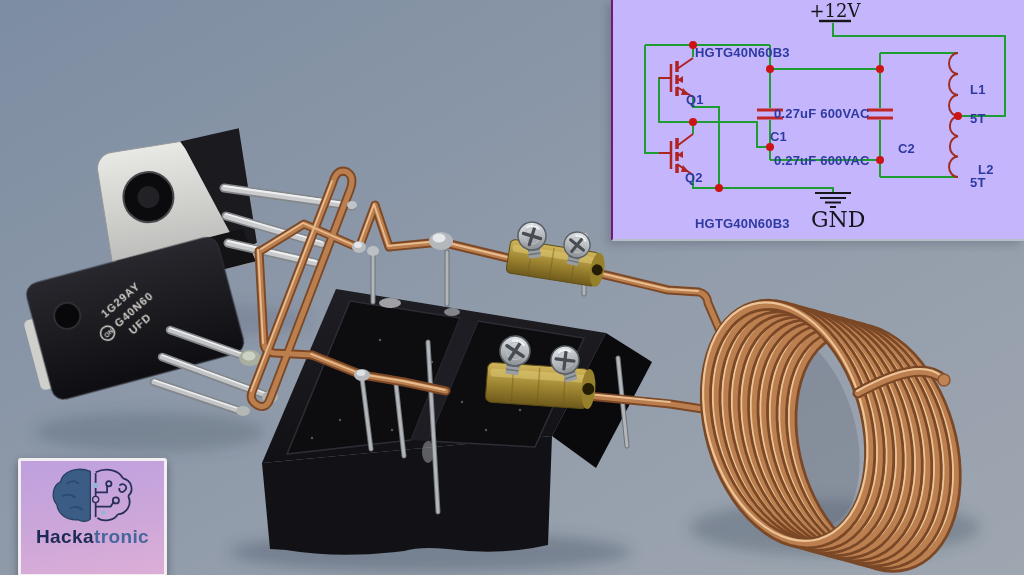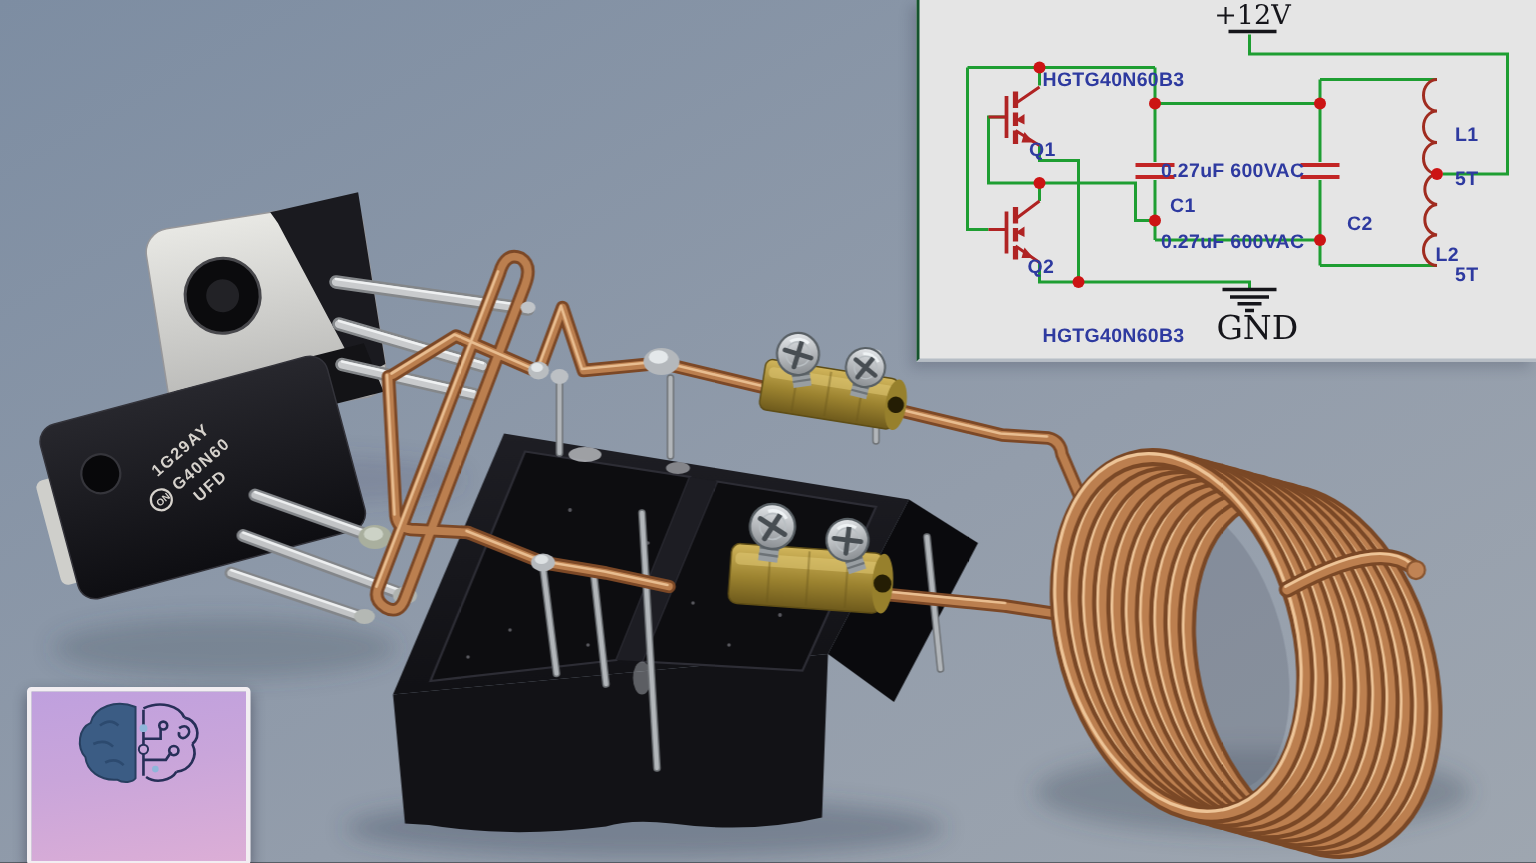--- a/index.html
+++ b/index.html
@@ -2,22 +2,22 @@
 <html><head>
 <meta charset="utf-8">
 <style>
   html,body{margin:0;padding:0;background:#222;}
   .stage{position:relative;width:1024px;height:575px;overflow:hidden;
          font-family:"Liberation Sans",sans-serif;background:#8b97a8;}
   .stage svg{display:block;}
   #photo-layer{position:absolute;left:0;top:0;}
 
   
-  .schematic{position:absolute;top:0;right:0;width:411px;height:239px;background:#e5e5e5;
-             border-left:2px solid #14532d;border-bottom:2px solid #b6bdc5;
+  .schematic{position:absolute;top:0;right:0;width:411px;height:239px;background:#c4b5fd;
+             border-left:2px solid #701a75;border-bottom:2px solid #b6bdc5;
              box-shadow:-4px 4px 8px rgba(20,30,50,.18);}
   .schematic svg{position:absolute;left:0;top:0;}
   .sch-label{position:absolute;color:#2e3aa0;font-weight:bold;font-size:13px;
              letter-spacing:.2px;white-space:nowrap;line-height:1;margin-top:23px;}
   .sch-serif{position:absolute;color:#15151a;font-family:"DejaVu Serif","Liberation Serif",serif;
              font-size:18px;line-height:1;text-align:center;white-space:nowrap;}
 
   
   .logo{position:absolute;left:18px;top:458px;width:143px;height:113px;
         border:3px solid #f2eef2;border-radius:3px;
@@ -305,28 +305,28 @@
       </g>
       <g stroke="#15151a" stroke-width="2.2" fill="none">
         <path d="M202,193 H238 M207,198 H233 M212,202.5 H228 M217,207 H223"></path>
       </g>
     </svg>
 
     <span class="sch-serif" style="left:194px;top:2px;width:56px;">+12V</span>
     <span class="sch-label" style="left:82px;top:23px;">HGTG40N60B3</span>
     <span class="sch-label" style="left:73px;top:70px;">Q1</span>
     <span class="sch-label" style="left:161px;top:84px;">0.27uF 600VAC</span>
-    <span class="sch-label" style="left:167px;top:107px;">C1</span>
+    <span class="sch-label" style="left:157px;top:107px;">C1</span>
     <span class="sch-label" style="left:285px;top:119px;">C2</span>
     <span class="sch-label" style="left:161px;top:131px;">0.27uF 600VAC</span>
     <span class="sch-label" style="left:72px;top:148px;">Q2</span>
     <span class="sch-label" style="left:82px;top:194px;">HGTG40N60B3</span>
     <span class="sch-label" style="left:357px;top:60px;">L1</span>
     <span class="sch-label" style="left:357px;top:89px;">5T</span>
-    <span class="sch-label" style="left:344px;top:140px;">L2</span>
+    <span class="sch-label" style="left:365px;top:140px;">L2</span>
     <span class="sch-label" style="left:357px;top:153px;">5T</span>
     <span class="sch-serif" style="left:198px;top:209px;width:44px;font-size:22px;">GND</span>
   </div>
 
   <div class="logo">
     <svg class="brain" width="88" height="60" viewBox="0 0 100 68">
       <path d="M47,6 C32,0 16,6 13,18 C4,22 2,36 9,44 C10,54 20,62 33,61 C38,64 45,63 47,60 Z" fill="#3b5c84" stroke="#273f60" stroke-width="1.5"></path>
       <path d="M20,20 Q28,14 34,20 M15,34 Q24,30 30,36 M24,48 Q32,44 38,50" fill="none" stroke="#2a466b" stroke-width="2" opacity="0.85"></path>
       <g fill="none" stroke="#272f58" stroke-width="2">
         <path d="M53,7 C66,1 80,5 84,14"></path>
@@ -337,15 +337,18 @@
         <path d="M53,30 L66,30 L66,22"></path>
         <path d="M53,46 L70,46 L74,40"></path>
         <path d="M80,22 C86,18 90,24 86,28 C83,31 79,29 80,25"></path>
       </g>
       <circle cx="53" cy="22" r="3" fill="#8fb6da"></circle>
       <circle cx="53" cy="38" r="3.5" fill="#c9a5da" stroke="#272f58" stroke-width="1.5"></circle>
       <circle cx="68" cy="20" r="3" fill="none" stroke="#272f58" stroke-width="2"></circle>
       <circle cx="76" cy="39" r="3.5" fill="none" stroke="#272f58" stroke-width="2"></circle>
       <circle cx="62" cy="53" r="2.5" fill="#8fb6da"></circle>
     </svg>
+    <div class="brand">
+      <span class="p1">Hacka</span><span class="p2">tronic</span>
+    </div>
   </div>
 
 </div>
 
 </body></html>

